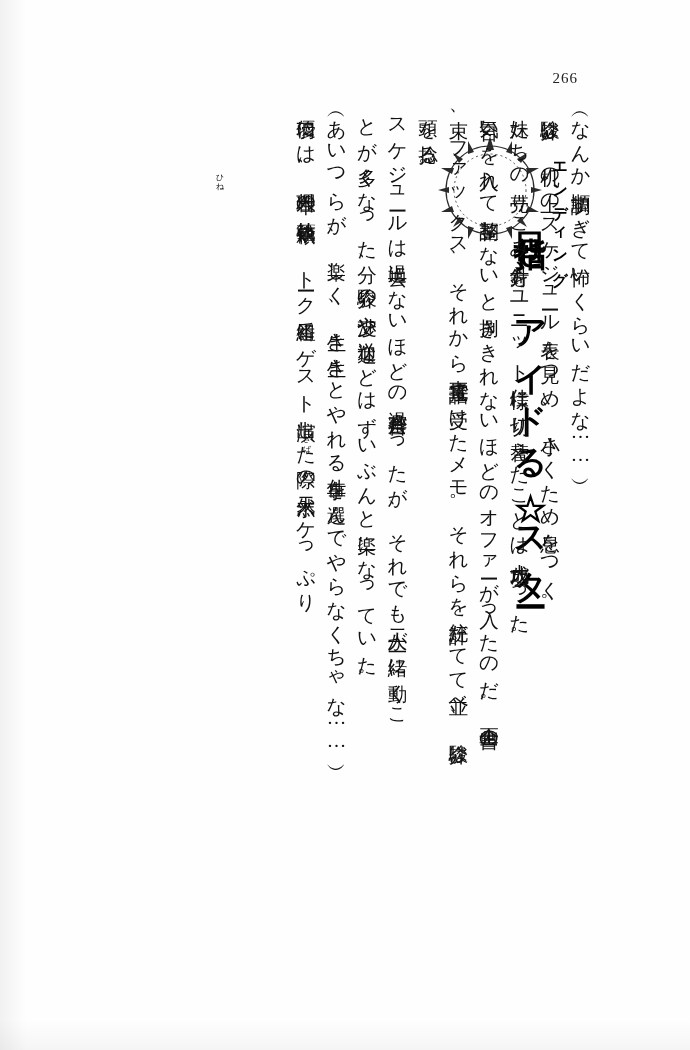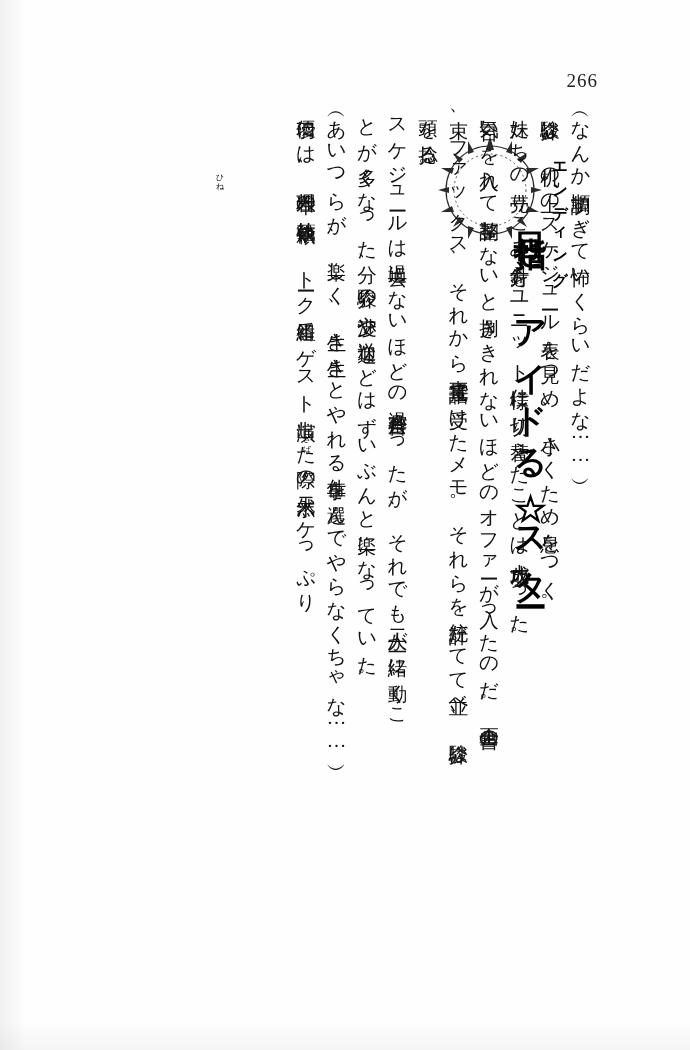--- a/index.html
+++ b/index.html
@@ -19,22 +19,22 @@
   .page {
     position: absolute;
     inset: 0;
     background: #fefefe;
   }
 
   
   .page-number {
     position: absolute;
     top: 70px;
-    right: 92px;
-    font-size: 19px;
+    right: 112px;
+    font-size: 15px;
     letter-spacing: 1px;
     color: #222;
     font-family: "Liberation Serif", serif;
   }
 
   
   .vtext {
     position: absolute;
     top: 105px;
     left: 58px;

